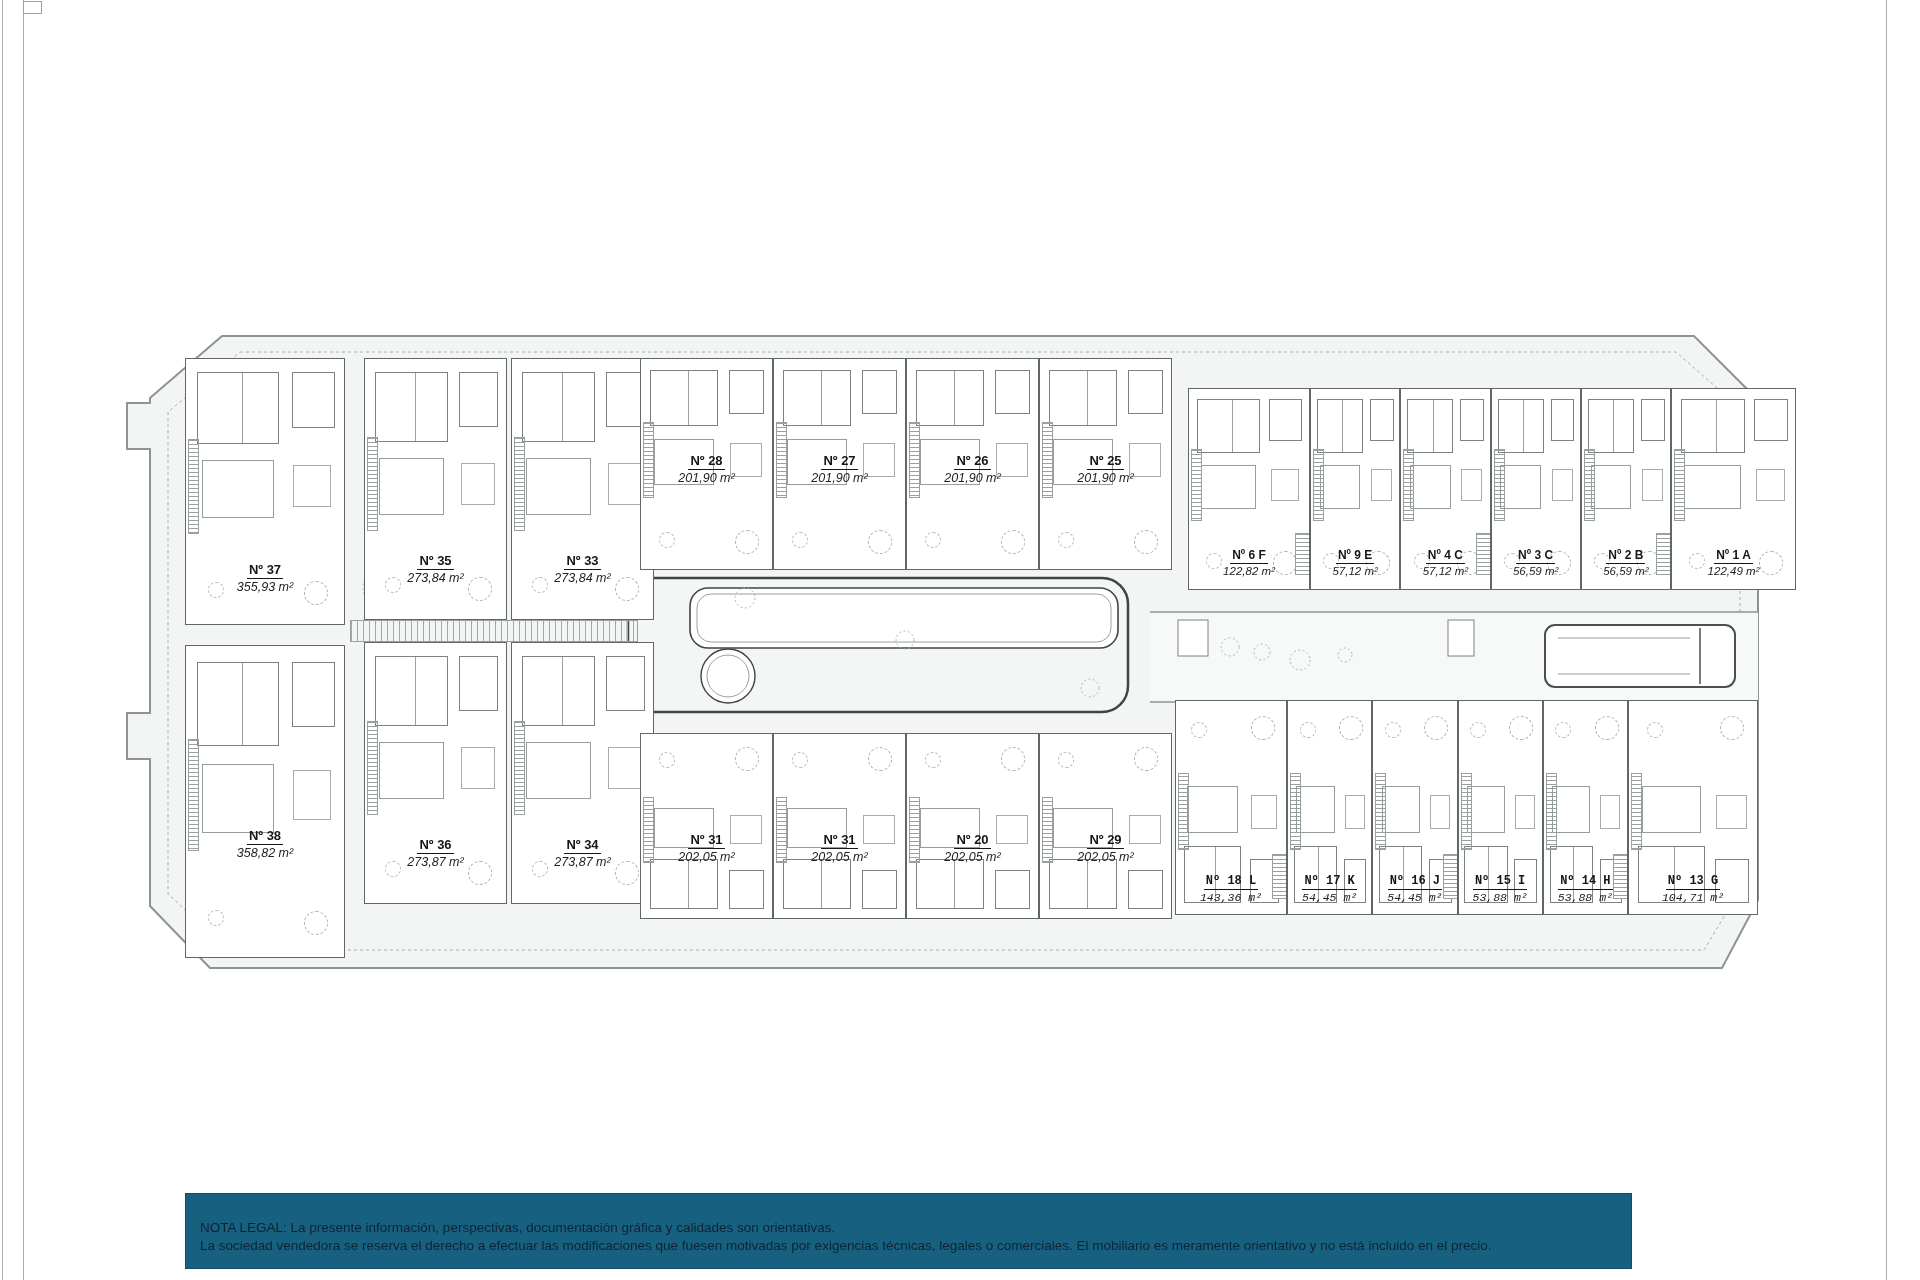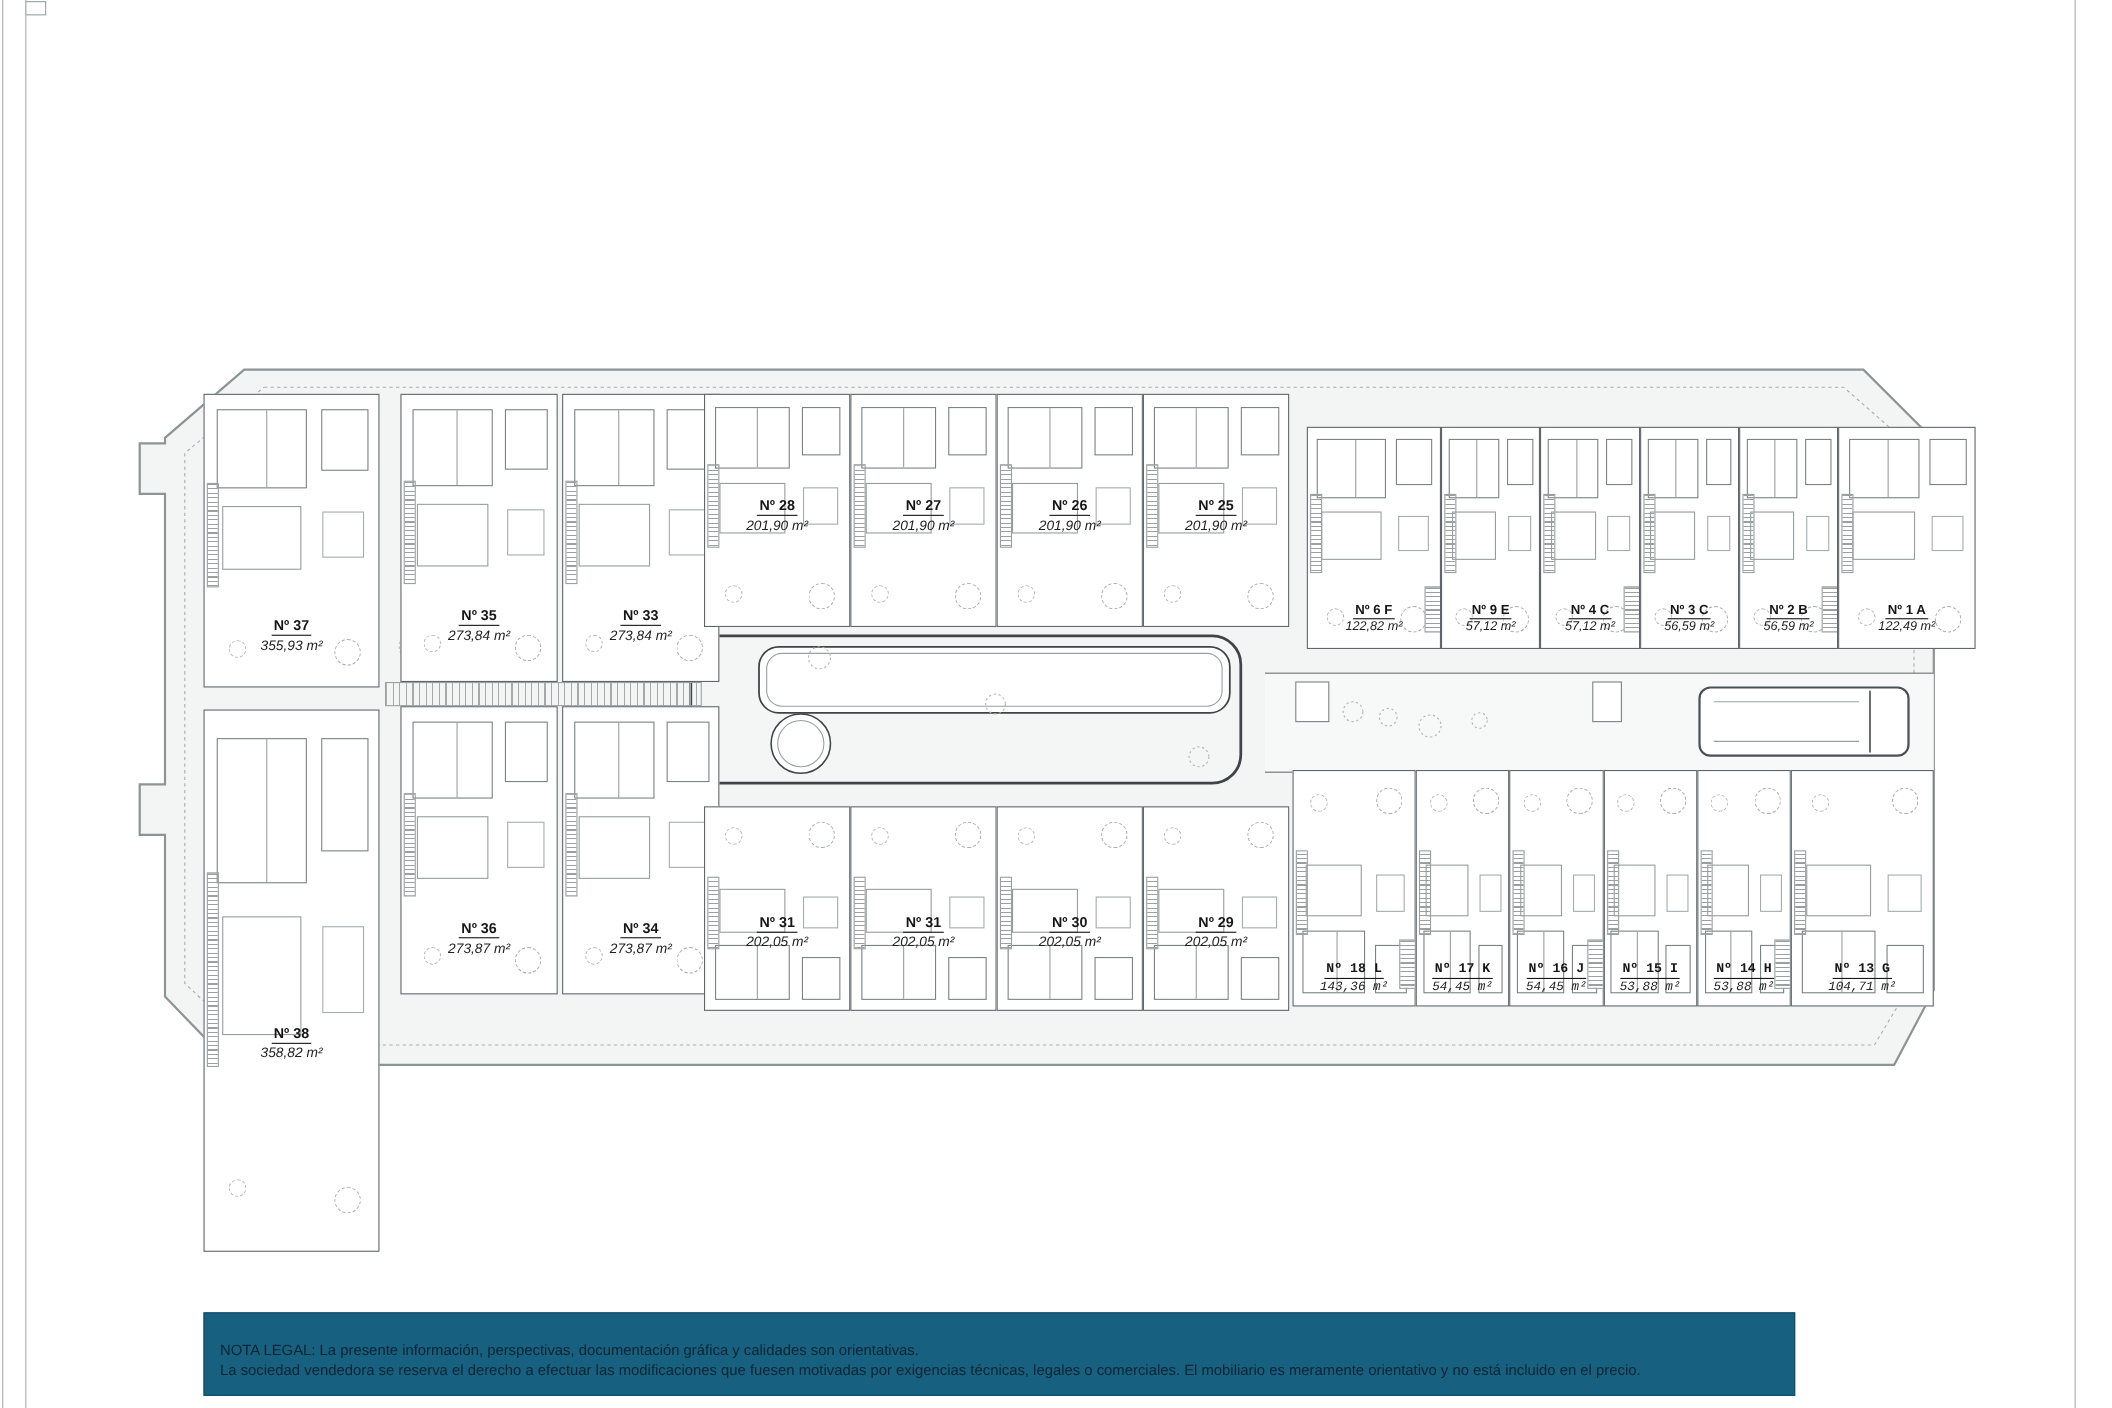--- a/index.html
+++ b/index.html
@@ -28,21 +28,21 @@
   .tr{right:10%;bottom:7%;width:24px;height:24px;border:1px dashed #adb4ae;border-radius:50%;}
   .tr2{left:14%;bottom:10%;width:16px;height:16px;border:1px dashed #b6bcb6;border-radius:50%;}
   .flip .deco{transform:scaleY(-1);}
 
   .u-label{position:absolute;left:0;right:0;text-align:center;z-index:5;line-height:1.15;}
   .u-num{display:inline-block;font-weight:bold;font-size:13px;color:#161616;
          border-bottom:1.2px solid #161616;padding:0 2px;}
   .u-area{display:block;font-style:italic;font-size:12.5px;color:#222;margin-top:1px;}
 
   
-  #plots{left:185px;top:358px;width:160px;height:780px;display:grid;grid-template-rows:267px 1fr;row-gap:20px;}
+  #plots{left:185px;top:358px;width:160px;height:600px;display:grid;grid-template-rows:267px 1fr;row-gap:20px;}
   #plots .cell:nth-of-type(2) .u-label{top:58%;}
   #plots .cell:nth-of-type(1) .u-label{top:76%;}
   
   #villas{left:364px;top:358px;width:290px;height:546px;display:grid;
           grid-template-columns:1fr 1fr;grid-template-rows:1fr 1fr;gap:22px 4px;}
   #villas .u-label{top:74%;}
   
   #row-top{left:640px;top:358px;width:532px;height:212px;display:flex;}
   #row-top .cell{flex:1;padding-left:12px;}
   #row-top .u-label{top:44%;}
@@ -324,21 +324,21 @@
       <div class="deco">
         <i class="dA"></i>
           <i class="dB"></i>
           <i class="dC"></i>
           <i class="dD"></i>
         <i class="st"></i>
           <i class="tr"></i>
           <i class="tr2"></i>
       </div>
       <div class="u-label">
-        <span class="u-num">Nº 30</span>
+        <span class="u-num">Nº 20</span>
         <span class="u-area">202,05 m²</span>
       </div>
     </div>
       <div class="cell">
       <div class="deco">
         <i class="dA"></i>
           <i class="dB"></i>
           <i class="dC"></i>
           <i class="dD"></i>
         <i class="st"></i>

